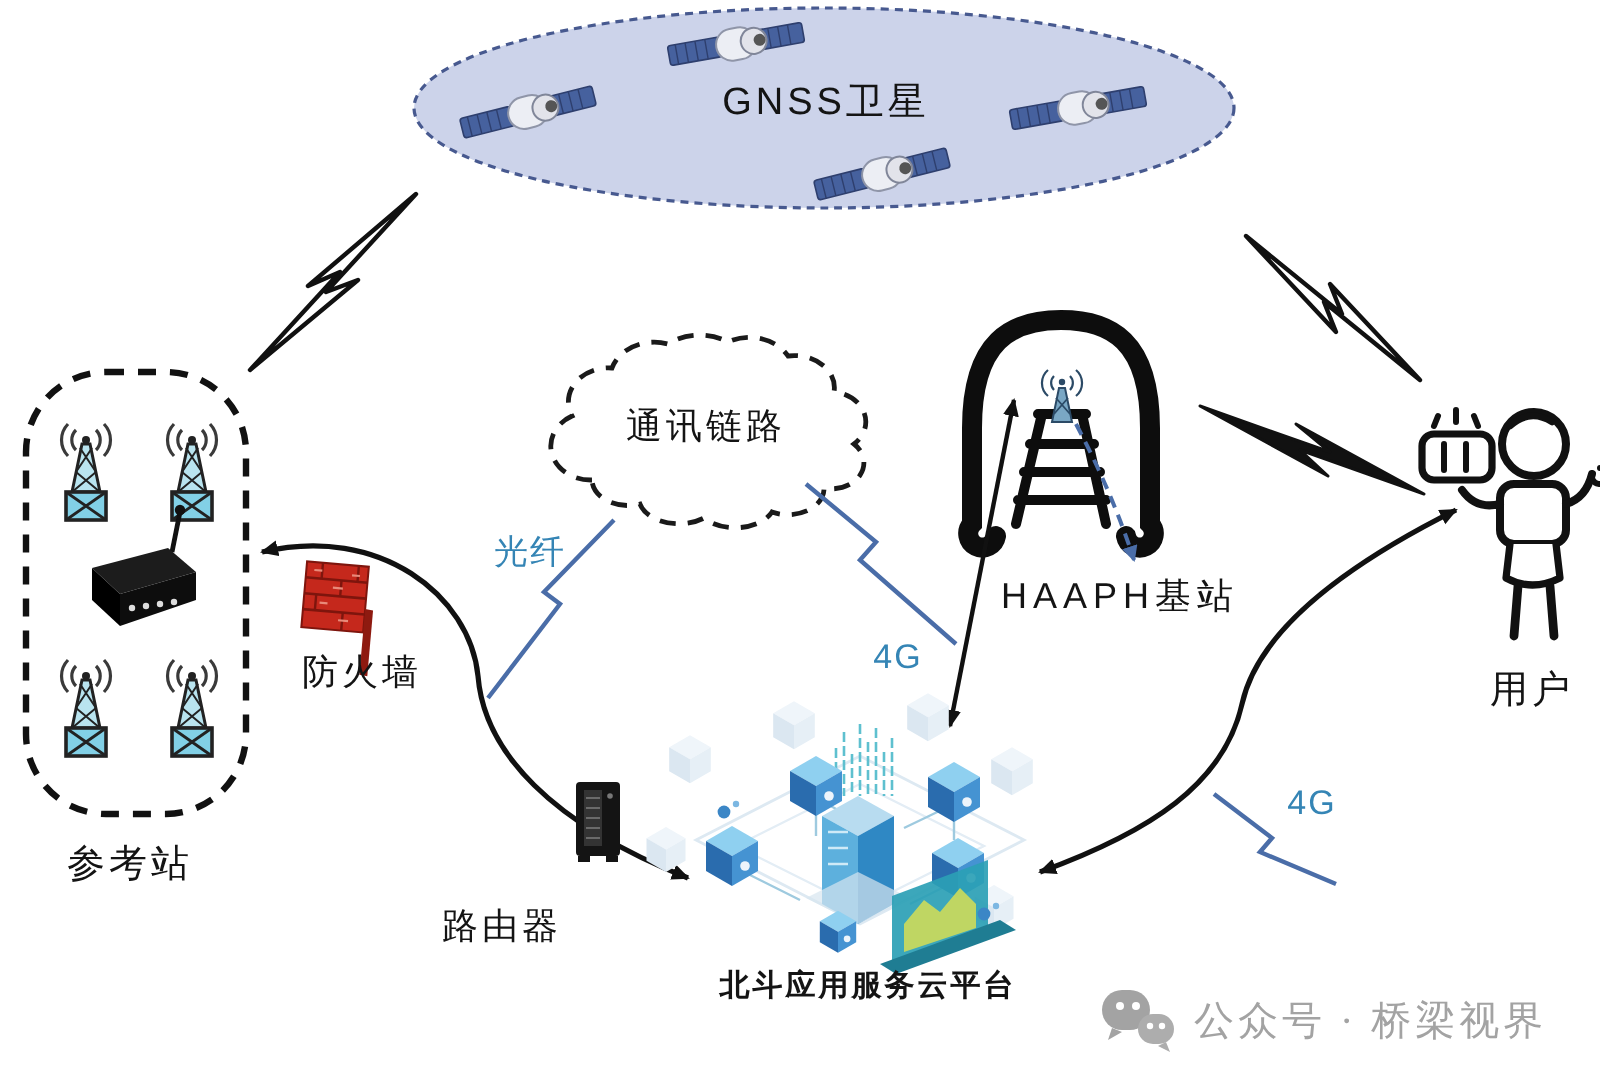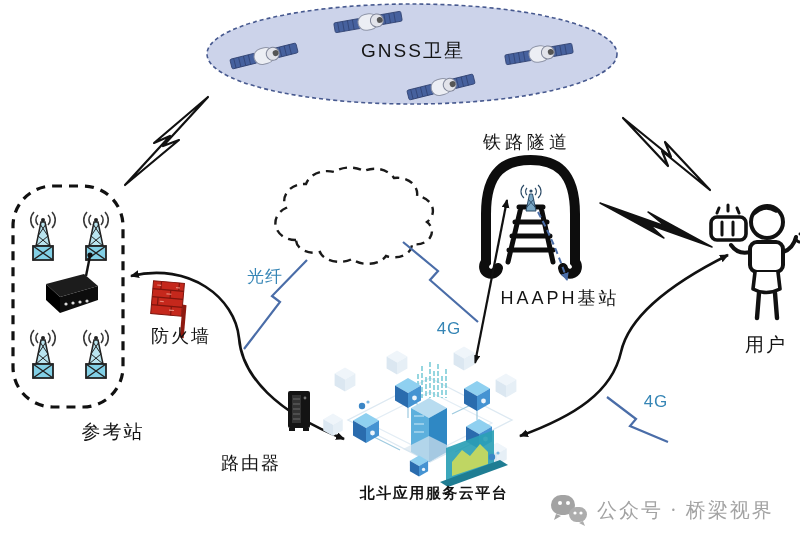--- a/index.html
+++ b/index.html
@@ -202,28 +202,28 @@
     <rect x="288" y="391" width="22" height="37" rx="2" fill="#141414"></rect>
     <rect x="292" y="395" width="9" height="28" fill="#333"></rect>
     <path d="M 293 399 h7 M 293 404 h7 M 293 409 h7 M 293 414 h7 M 293 419 h7" stroke="#6a6a6a" stroke-width="1"></path>
     <circle cx="305" cy="398" r="1.4" fill="#777"></circle>
     <rect x="289" y="428" width="6" height="3" fill="#141414"></rect>
     <rect x="303" y="428" width="6" height="3" fill="#141414"></rect>
   </g>
 </svg>
 
 <div class="lbl big" style="left:413px;top:51px;">GNSS卫星</div>
-<div class="lbl" style="left:527px;top:142px;letter-spacing:4px;">铁路隧道</div>
+<div class="lbl" style="left:353px;top:213px;">通讯链路</div>
 <div class="lbl blue" style="left:265px;top:276px;">光纤</div>
 <div class="lbl blue" style="left:449px;top:329px;">4G</div>
 <div class="lbl blue" style="left:656px;top:402px;">4G</div>
 <div class="lbl" style="left:560px;top:298px;letter-spacing:3px;text-align:right;">HAAPH基站</div>
 <div class="lbl" style="left:181px;top:336px;">防火墙</div>
 <div class="lbl" style="left:251px;top:463px;">路由器</div>
-<div class="lbl big" style="left:65px;top:432px;margin-left:48px;">参考站</div>
+<div class="lbl big" style="left:65px;top:432px;">参考站</div>
 <div class="lbl big" style="left:766px;top:345px;">用户</div>
 <div class="lbl bold" style="left:434px;top:493px;">北斗应用服务云平台</div>
 
 <div id="watermark">
   <svg width="40" height="38" viewBox="0 0 40 38">
     <rect x="2" y="4" width="24" height="20" rx="10" fill="#a3a3a3"></rect>
     <path d="M 7 23 l -2 6 l 7 -4 z" fill="#a3a3a3"></path>
     <circle cx="11" cy="12" r="2" fill="#fff"></circle>
     <circle cx="19" cy="12" r="2" fill="#fff"></circle>
     <rect x="20" y="16" width="18" height="15" rx="7.5" fill="#adadad"></rect>

